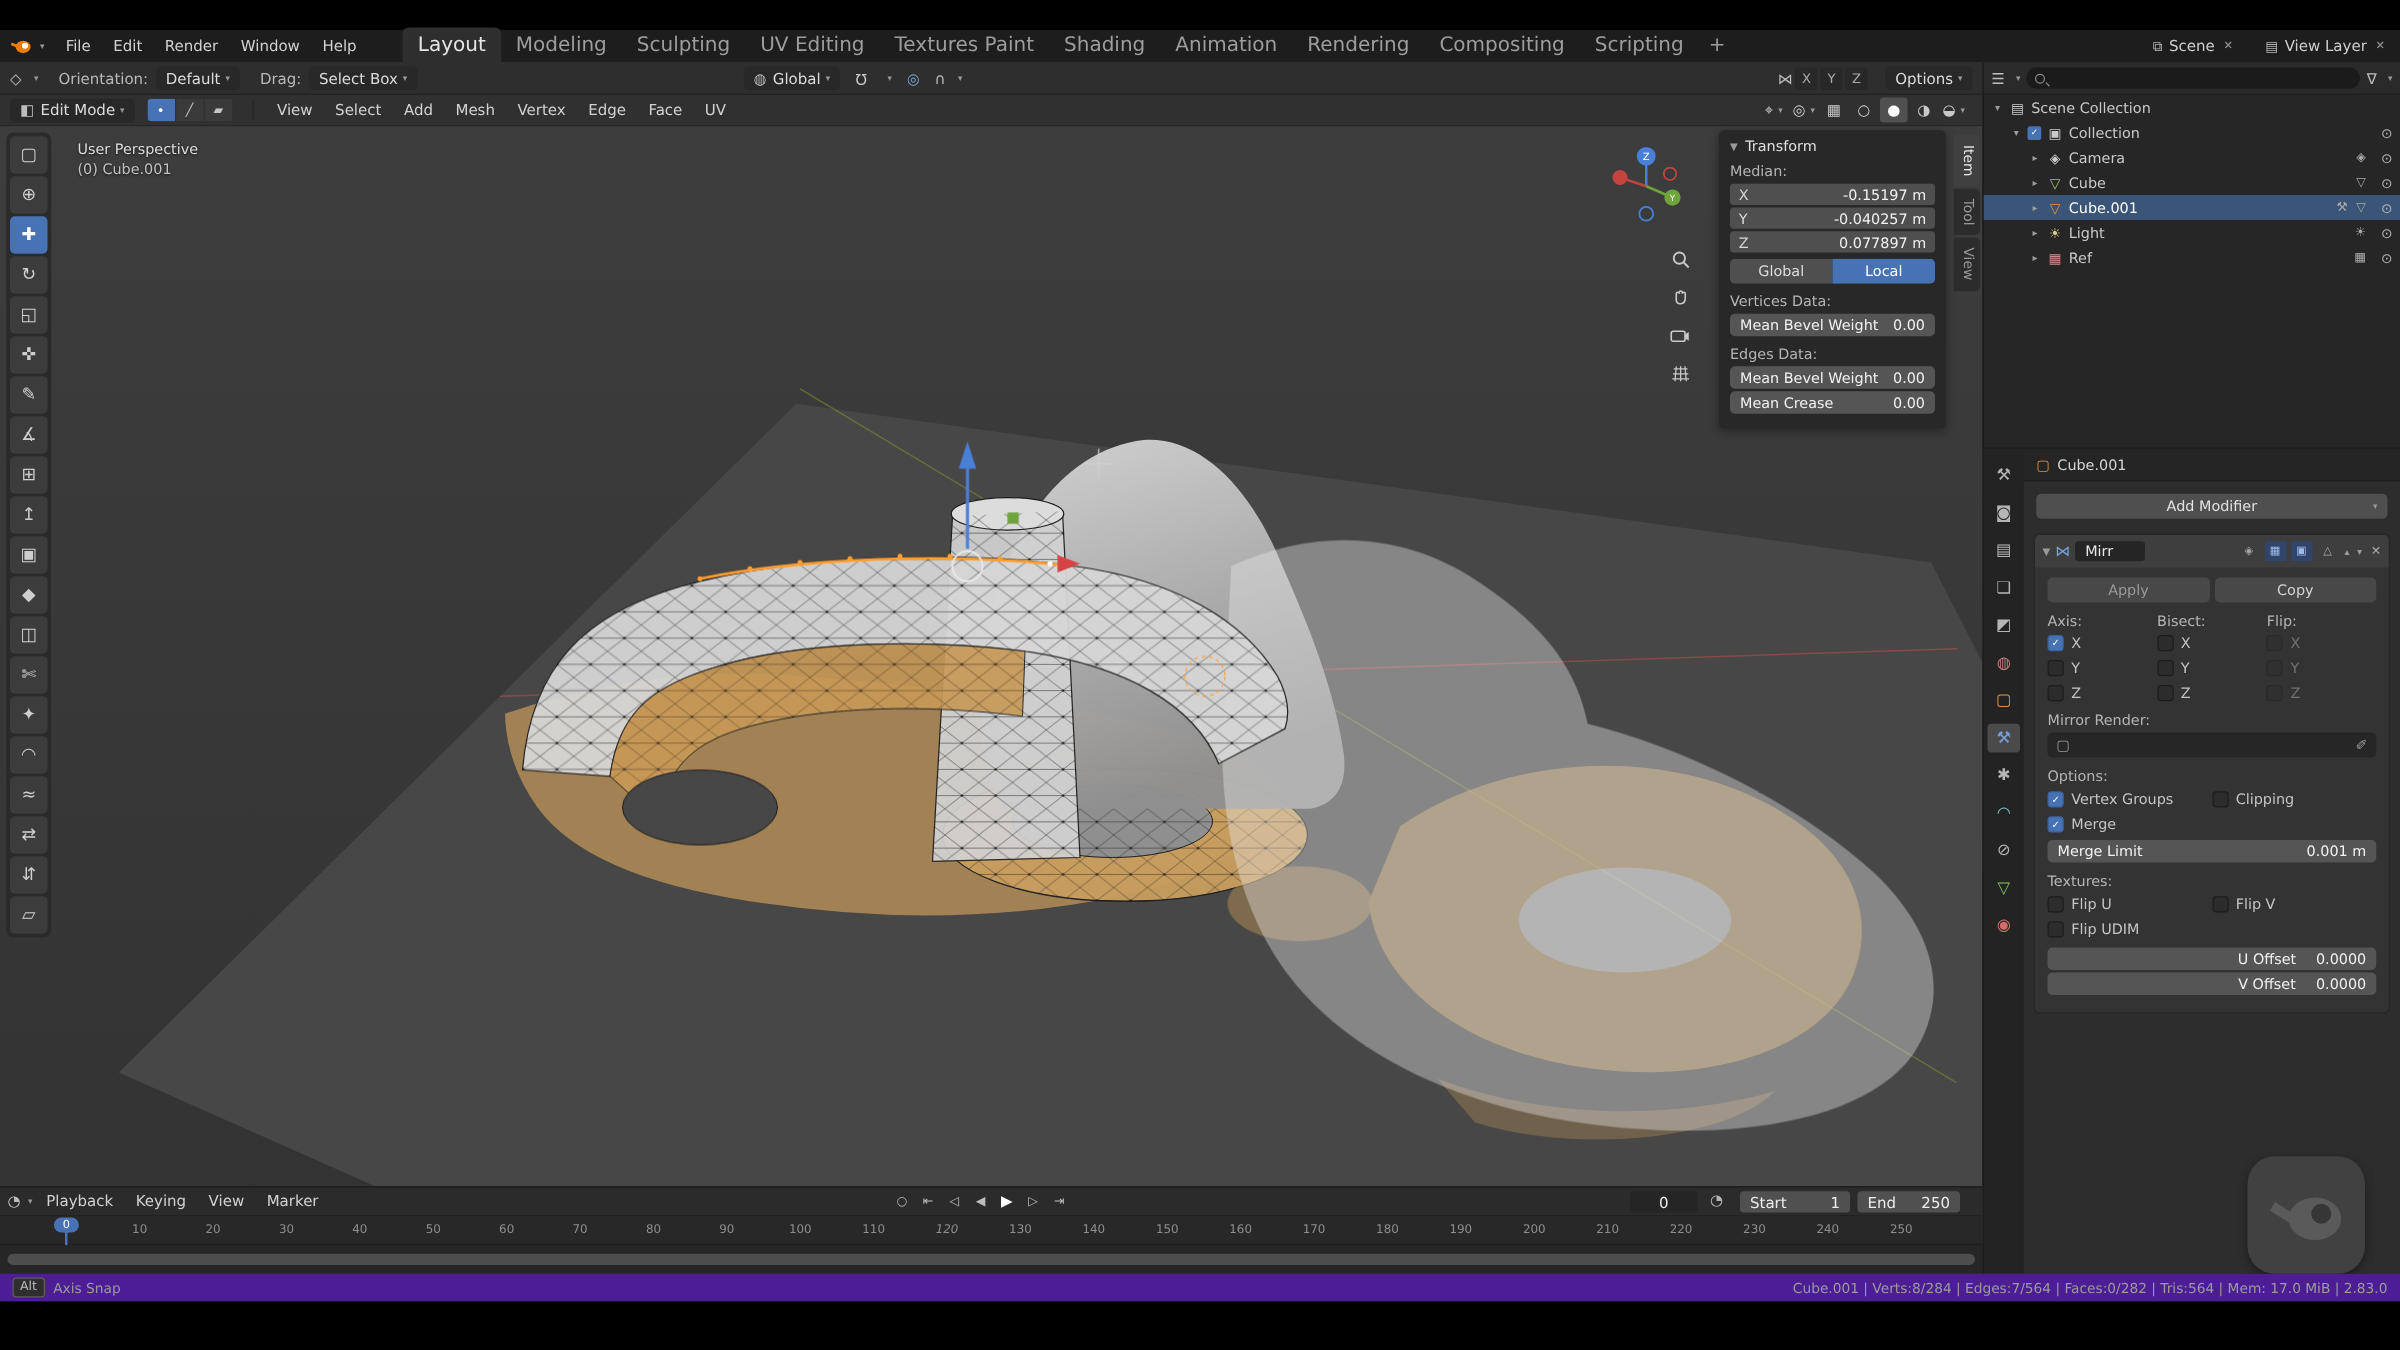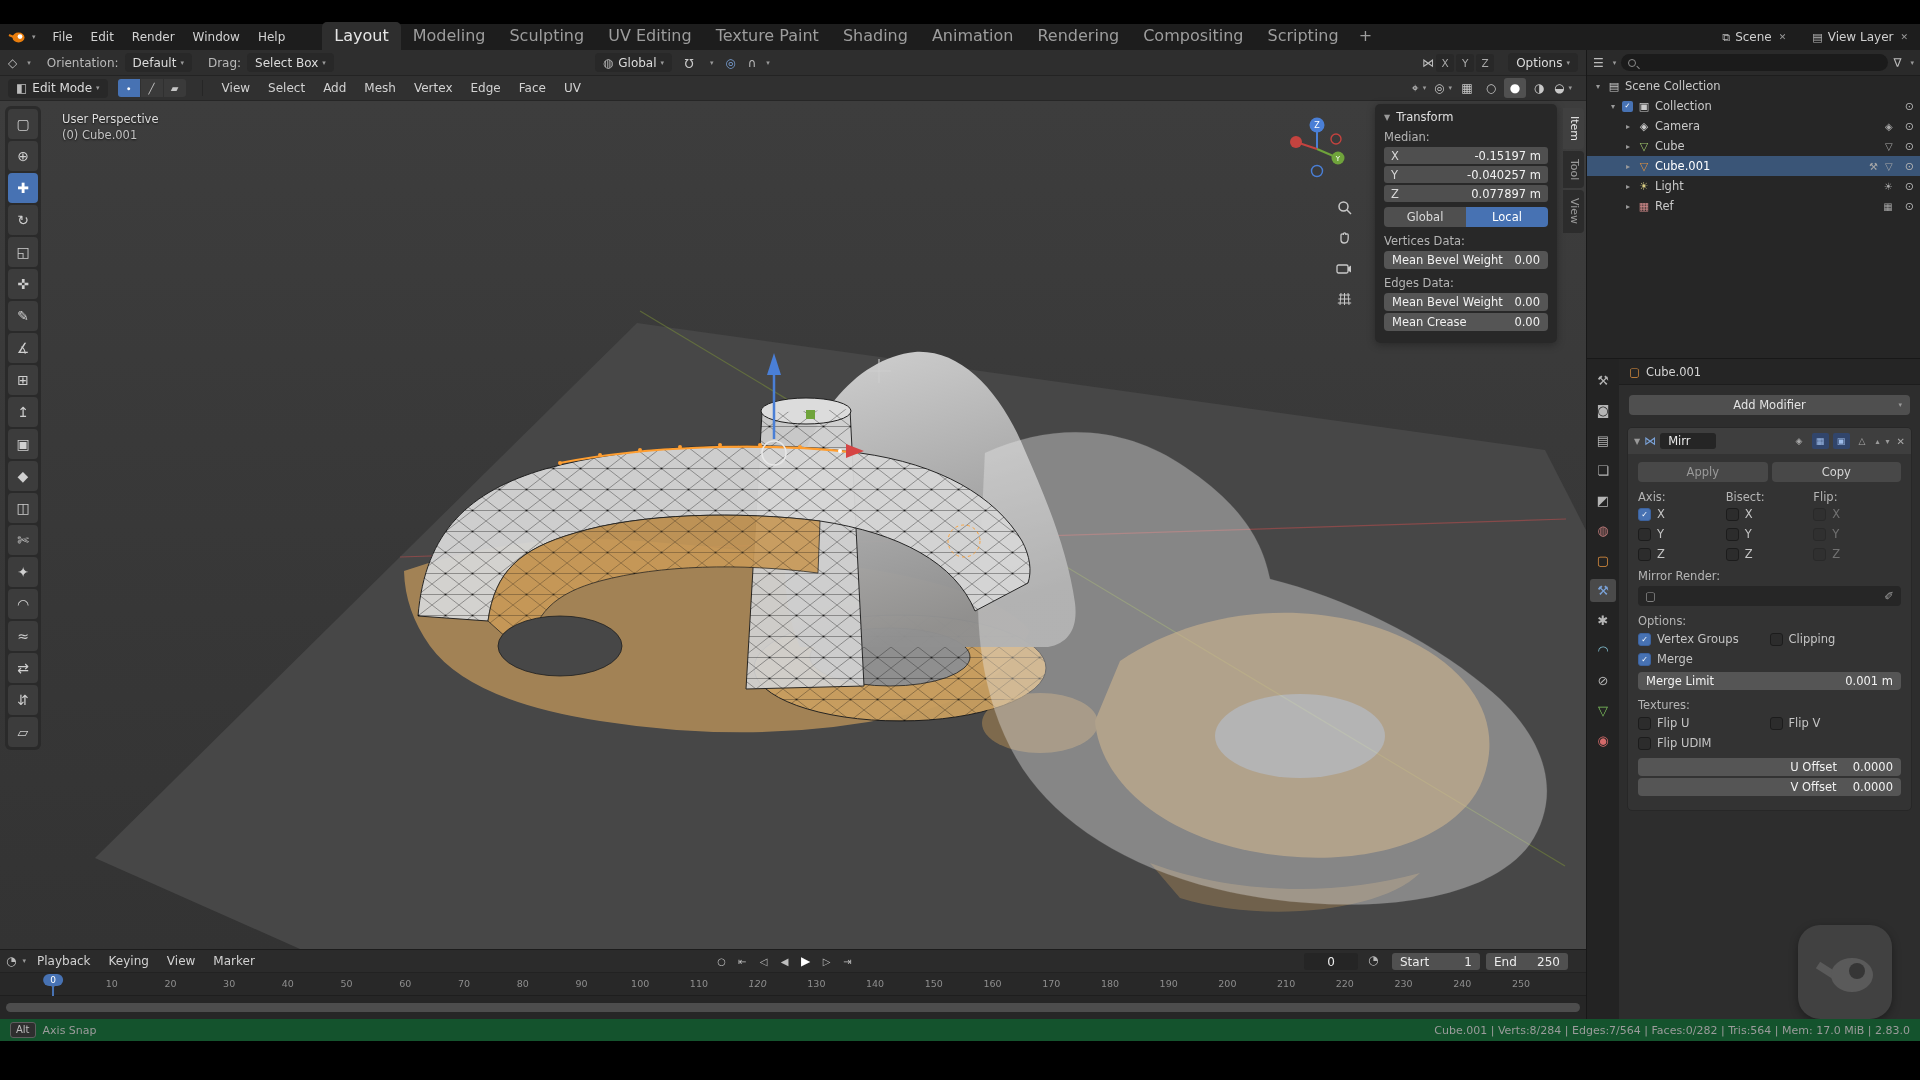--- a/index.html
+++ b/index.html
@@ -133,21 +133,21 @@
 .rangefield{position:absolute;top:3px;height:17px;background:#505050;border-radius:3px;display:flex;align-items:center;
   justify-content:space-between;padding:0 8px;color:#ececec}
 .ruler{position:relative;height:23px;background:#282828;border-top:1px solid #222}
 .tick{position:absolute;top:5px;transform:translateX(-50%);font-size:9.5px;color:#8e8e8e}
 .playhead-pill{position:absolute;left:53px;top:1px;transform:translateX(-50%);background:#4772b3;color:#fff;
   font-size:9px;border-radius:7px;padding:1px 7px;z-index:3}
 .playhead-line{position:absolute;left:52px;top:12px;width:2px;height:11px;background:#4772b3;z-index:2}
 .hscroll{position:absolute;left:0;top:971px;width:1586px;height:24px;background:#262626;border-top:1px solid #1e1e1e}
 .hthumb{position:absolute;left:6px;top:7px;width:1574px;height:9px;background:#4d4d4d;border-radius:5px}
 
-.statusbar{position:absolute;left:0;top:995px;width:1920px;height:22px;background:#14532d;
+.statusbar{position:absolute;left:0;top:995px;width:1920px;height:22px;background:#4c1d95;
   display:flex;align-items:center;padding:0 10px;color:#9b9b9b;font-size:11px;z-index:10}
 .keycap{border:1px solid #5e5e5e;border-radius:3px;background:#2e2e2e;color:#bdbdbd;
   font-size:10px;padding:0 5px;margin-right:7px;line-height:14px}
 .sb-right{margin-left:auto}
 
 .watermark{position:absolute;left:1798px;top:901px;width:94px;height:94px;border-radius:22px;
   background:#414141;z-index:5;display:flex;align-items:center;justify-content:center;box-shadow:0 3px 8px rgba(0,0,0,.35)}
 </style>
 </head>
 <body>
@@ -168,21 +168,21 @@
         <div class="menu-item">Edit</div>
         <div class="menu-item">Render</div>
         <div class="menu-item">Window</div>
         <div class="menu-item">Help</div>
       </div>
     <div id="workspace-tabs">
         <div class="ws-tab active">Layout</div>
         <div class="ws-tab">Modeling</div>
         <div class="ws-tab">Sculpting</div>
         <div class="ws-tab">UV Editing</div>
-        <div class="ws-tab">Texture Paint</div>
+        <div class="ws-tab">Textures Paint</div>
         <div class="ws-tab">Shading</div>
         <div class="ws-tab">Animation</div>
         <div class="ws-tab">Rendering</div>
         <div class="ws-tab">Compositing</div>
         <div class="ws-tab">Scripting</div>
         <div class="ws-tab add">+</div>
       </div>
     <div class="tb-right">
       <div class="tb-group">
         <span class="mini">⧉</span>

